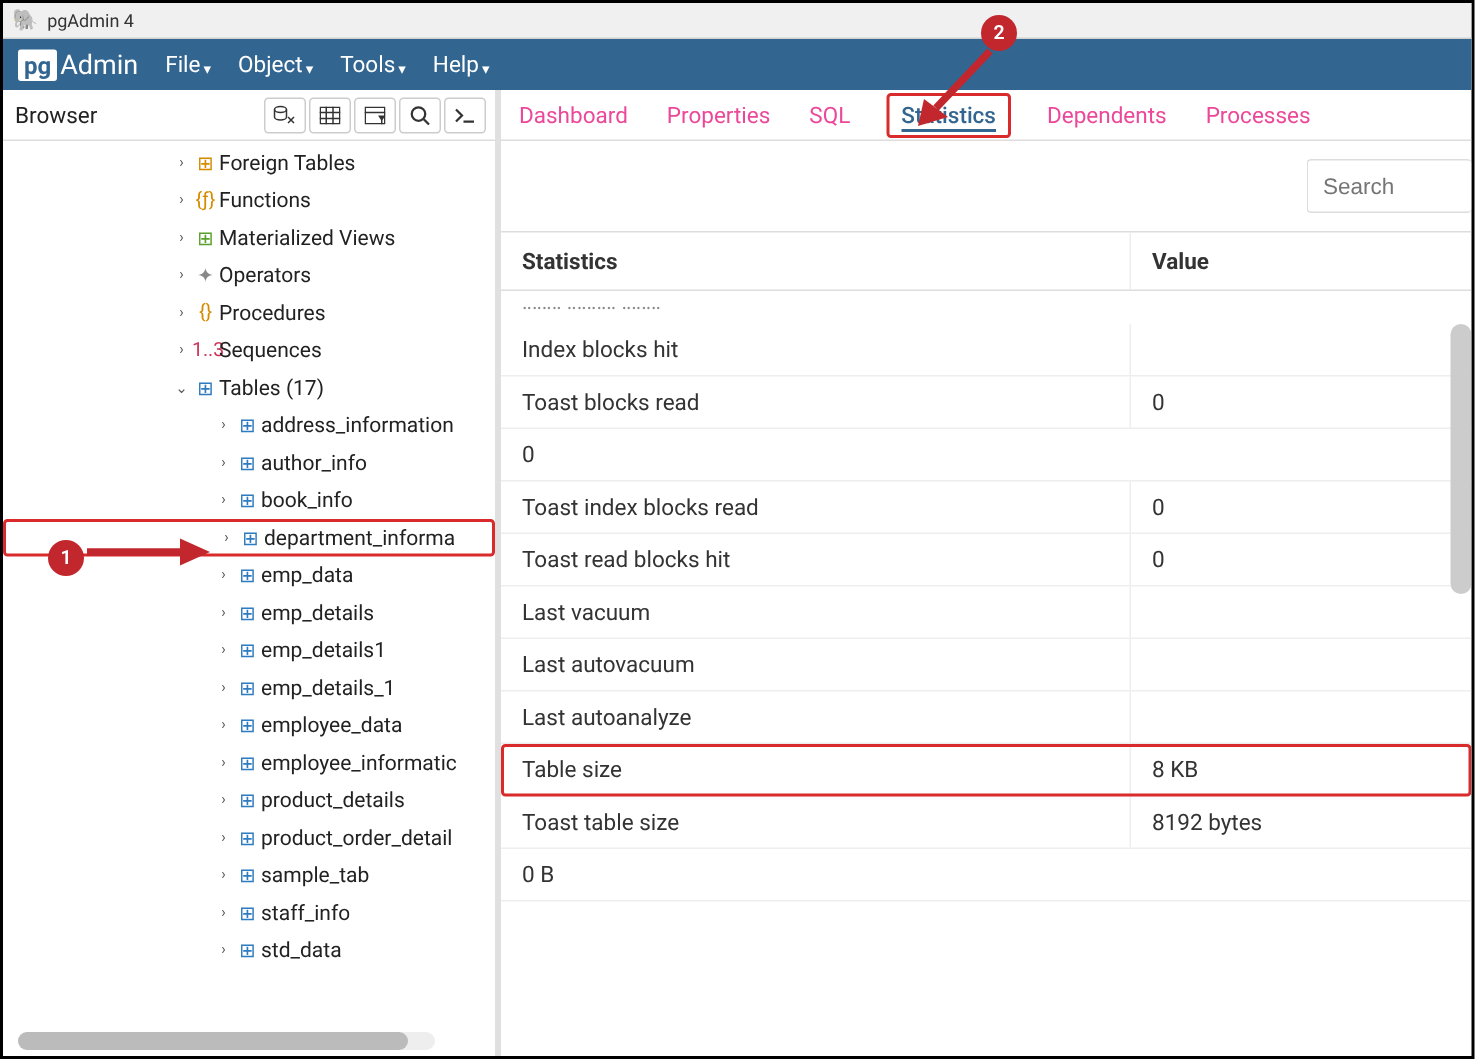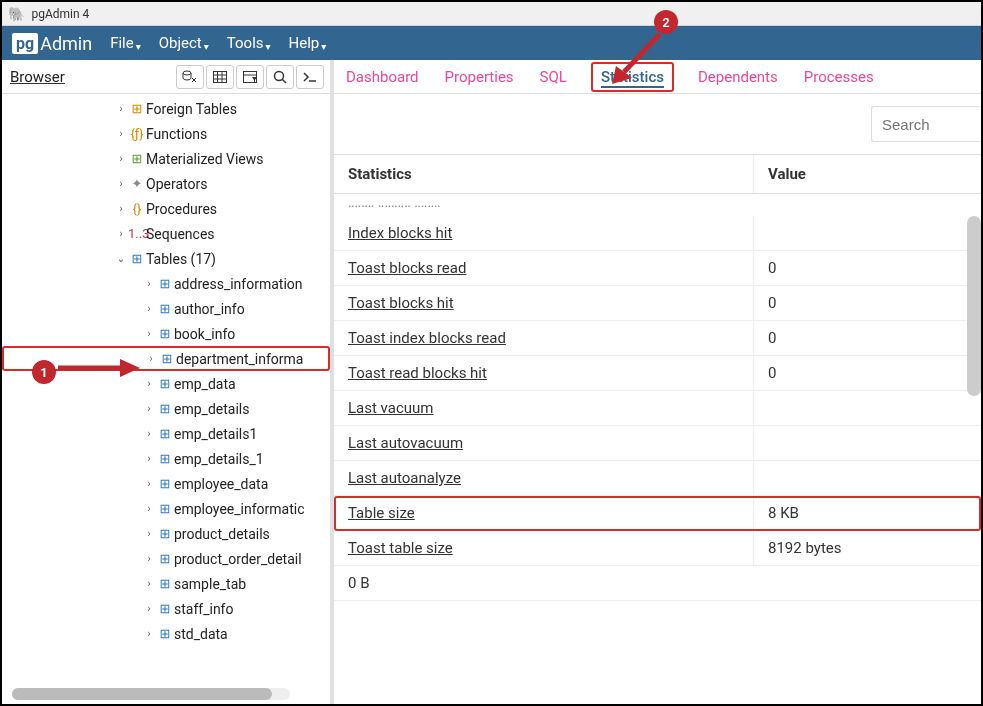--- a/index.html
+++ b/index.html
@@ -11,21 +11,21 @@
 
 .menubar { background: #326690; color: #fff; height: 34px; display: flex; align-items: center; padding: 0 10px; gap: 18px; }
 .logo { display: flex; align-items: center; gap: 2px; }
 .logo-pg { background: #fff; color: #326690; font-weight: 700; padding: 1px 4px; border-radius: 2px; font-size: 16px; }
 .logo-admin { font-weight: 400; font-size: 18px; color: #fff; }
 .menu-item { color: #fff; font-size: 15px; cursor: pointer; display: flex; align-items: flex-end; gap: 2px; }
 .chev { font-size: 10px; }
 
 .main { display: flex; height: calc(100% - 58px); }
 .sidebar { width: 332px; border-right: 4px solid #e0e0e0; display: flex; flex-direction: column; position: relative; }
-.sidebar-header { display: flex; align-items: center; height: 34px; padding: 0 6px; border-bottom: 1px solid #ddd; text-decoration: underline; }
+.sidebar-header { display: flex; align-items: center; height: 34px; padding: 0 6px; border-bottom: 1px solid #ddd; }
 .sidebar-title { flex: 1; font-size: 15px; color: #222; padding-left: 2px; }
 .toolbar-btn { width: 28px; height: 24px; border: 1px solid #ccc; background: #fff; margin-left: 2px; border-radius: 3px; display: inline-flex; align-items: center; justify-content: center; font-size: 14px; cursor: pointer; }
 
 .tree { flex: 1; overflow: hidden; padding-top: 2px; position: relative; }
 .tree-row { display: flex; align-items: center; height: 25px; white-space: nowrap; overflow: hidden; cursor: pointer; padding-right: 4px; }
 .tree-row .chevron { width: 14px; text-align: center; color: #555; font-size: 10px; }
 .tree-row .icon { width: 18px; text-align: center; font-size: 13px; }
 .tree-row .label { font-size: 14px; color: #222; overflow: hidden; text-overflow: clip; }
 .tree-row.selected { border: 2px solid #d92b2b; border-radius: 3px; }
 .icon-orange { color: #d68b00; }
@@ -44,21 +44,21 @@
 
 .search-wrap { padding: 12px 0 12px 0; display: flex; justify-content: flex-end; }
 .search-input { width: 110px; height: 36px; border: 1px solid #ddd; border-radius: 3px; padding: 0 10px; font-size: 15px; color: #888; border-right: none; }
 
 .stats-table { border-top: 1px solid #ddd; flex: 1; overflow: hidden; position: relative; }
 .stats-header { display: flex; font-weight: 700; font-size: 15px; border-bottom: 1px solid #ddd; }
 .stats-header .col-s { flex: 0 0 420px; padding: 10px 14px; border-right: 1px solid #eee; }
 .stats-header .col-v { flex: 1; padding: 10px 14px; }
 .stats-body { position: relative; }
 .stats-row { display: flex; border-bottom: 1px solid #eee; font-size: 15px; }
-.stats-row .col-s { flex: 0 0 420px; padding: 8px 14px; border-right: 1px solid #eee; text-decoration: underline; }
+.stats-row .col-s { flex: 0 0 420px; padding: 8px 14px; border-right: 1px solid #eee; }
 .stats-row .col-v { flex: 1; padding: 8px 14px; }
 .stats-row.hl { outline: 2px solid #d92b2b; outline-offset: -2px; border-radius: 3px; }
 .cutoff { color: #888; padding: 0 14px 6px; font-size: 14px; }
 .vscroll { position: absolute; right: 0; top: 0; width: 14px; height: 180px; background: #ccc; border-radius: 7px; }
 
 .callout { position: absolute; width: 24px; height: 24px; background: #c1272d; color: #fff; border-radius: 50%; display: flex; align-items: center; justify-content: center; font-size: 13px; font-weight: 600; z-index: 50; }
 .arrow1 { position: absolute; z-index: 40; }
 .arrow2 { position: absolute; z-index: 40; }
 </style>
 </head>
@@ -271,21 +271,20 @@
         <div class="vscroll"></div>
       <div class="stats-row">
             <div class="col-s">Index blocks hit</div>
             <div class="col-v"></div>
           </div>
           <div class="stats-row">
             <div class="col-s">Toast blocks read</div>
             <div class="col-v">0</div>
           </div>
           <div class="stats-row">
-            <div class="col-s">Toast blocks hit</div>
             <div class="col-v">0</div>
           </div>
           <div class="stats-row">
             <div class="col-s">Toast index blocks read</div>
             <div class="col-v">0</div>
           </div>
           <div class="stats-row">
             <div class="col-s">Toast read blocks hit</div>
             <div class="col-v">0</div>
           </div>

